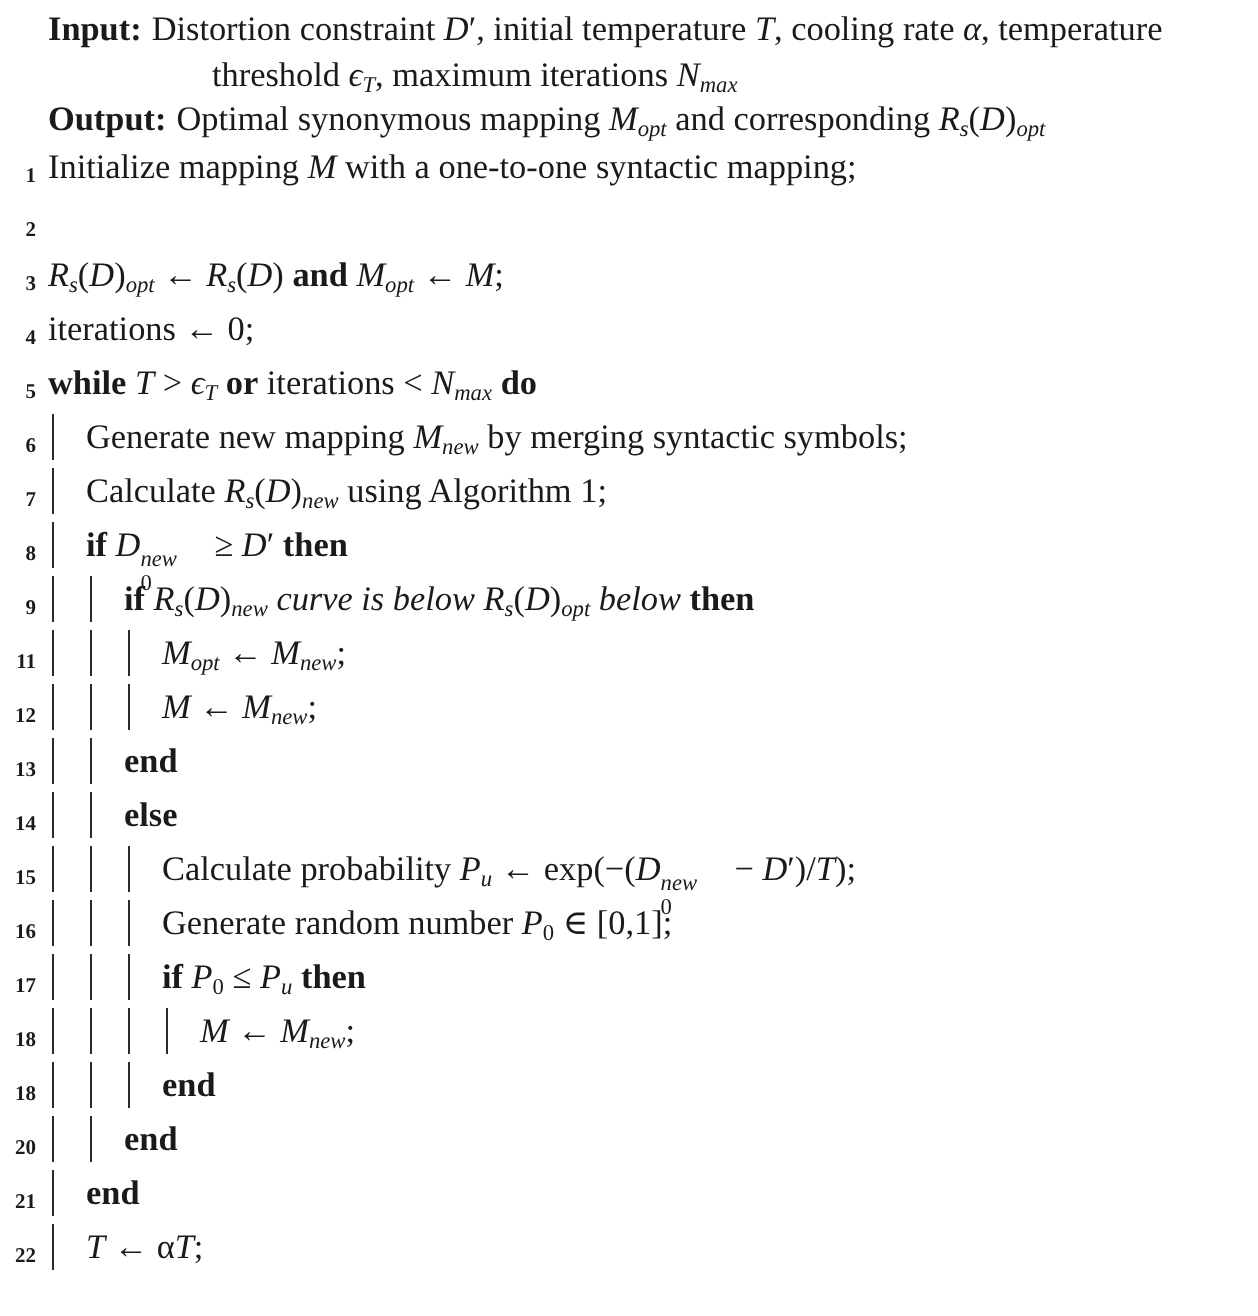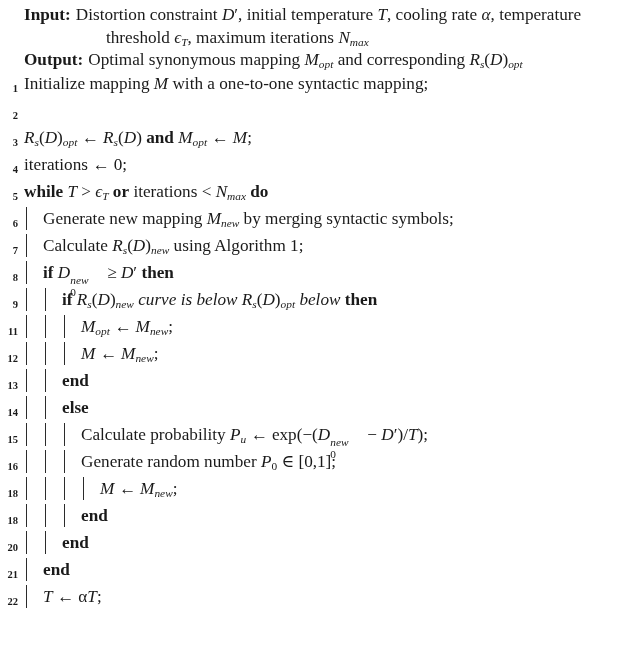--- a/index.html
+++ b/index.html
@@ -182,20 +182,24 @@
       </div>
       <div class="row">
         <span class="lineno">15</span>
         <span class="code"><span class="ind" style="width: 57px;"></span><span>Calculate probability <i>P</i><sub class="subit">u</sub> ← exp(−(<i>D</i><span class="supsub"><span class="s-up">new</span><span class="s-dn">0</span></span> − <i>D</i>′)/<i>T</i>);</span><span class="rail" style="left: 8px;"></span><span class="rail" style="left: 27px;"></span><span class="rail" style="left: 46px;"></span></span>
       </div>
       <div class="row">
         <span class="lineno">16</span>
         <span class="code"><span class="ind" style="width: 57px;"></span><span>Generate random number <i>P</i><sub>0</sub> ∈ [0,1];</span><span class="rail" style="left: 8px;"></span><span class="rail" style="left: 27px;"></span><span class="rail" style="left: 46px;"></span></span>
       </div>
       <div class="row">
+        <span class="lineno">17</span>
+        <span class="code"><span class="ind" style="width: 57px;"></span><span><b>if</b> <i>P</i><sub>0</sub> ≤ <i>P</i><sub class="subit">u</sub> <b>then</b></span><span class="rail" style="left: 8px;"></span><span class="rail" style="left: 27px;"></span><span class="rail" style="left: 46px;"></span></span>
+      </div>
+      <div class="row">
         <span class="lineno">18</span>
         <span class="code"><span class="ind" style="width: 76px;"></span><span><i>M</i> ← <i>M</i><sub class="subit">new</sub>;</span><span class="rail" style="left: 8px;"></span><span class="rail" style="left: 27px;"></span><span class="rail" style="left: 46px;"></span><span class="rail" style="left: 65px;"></span></span>
       </div>
       <div class="row">
         <span class="lineno">18</span>
         <span class="code"><span class="ind" style="width: 57px;"></span><span><b>end</b></span><span class="rail" style="left: 8px;"></span><span class="rail" style="left: 27px;"></span><span class="rail" style="left: 46px;"></span></span>
       </div>
       <div class="row">
         <span class="lineno">20</span>
         <span class="code"><span class="ind" style="width: 38px;"></span><span><b>end</b></span><span class="rail" style="left: 8px;"></span><span class="rail" style="left: 27px;"></span></span>

